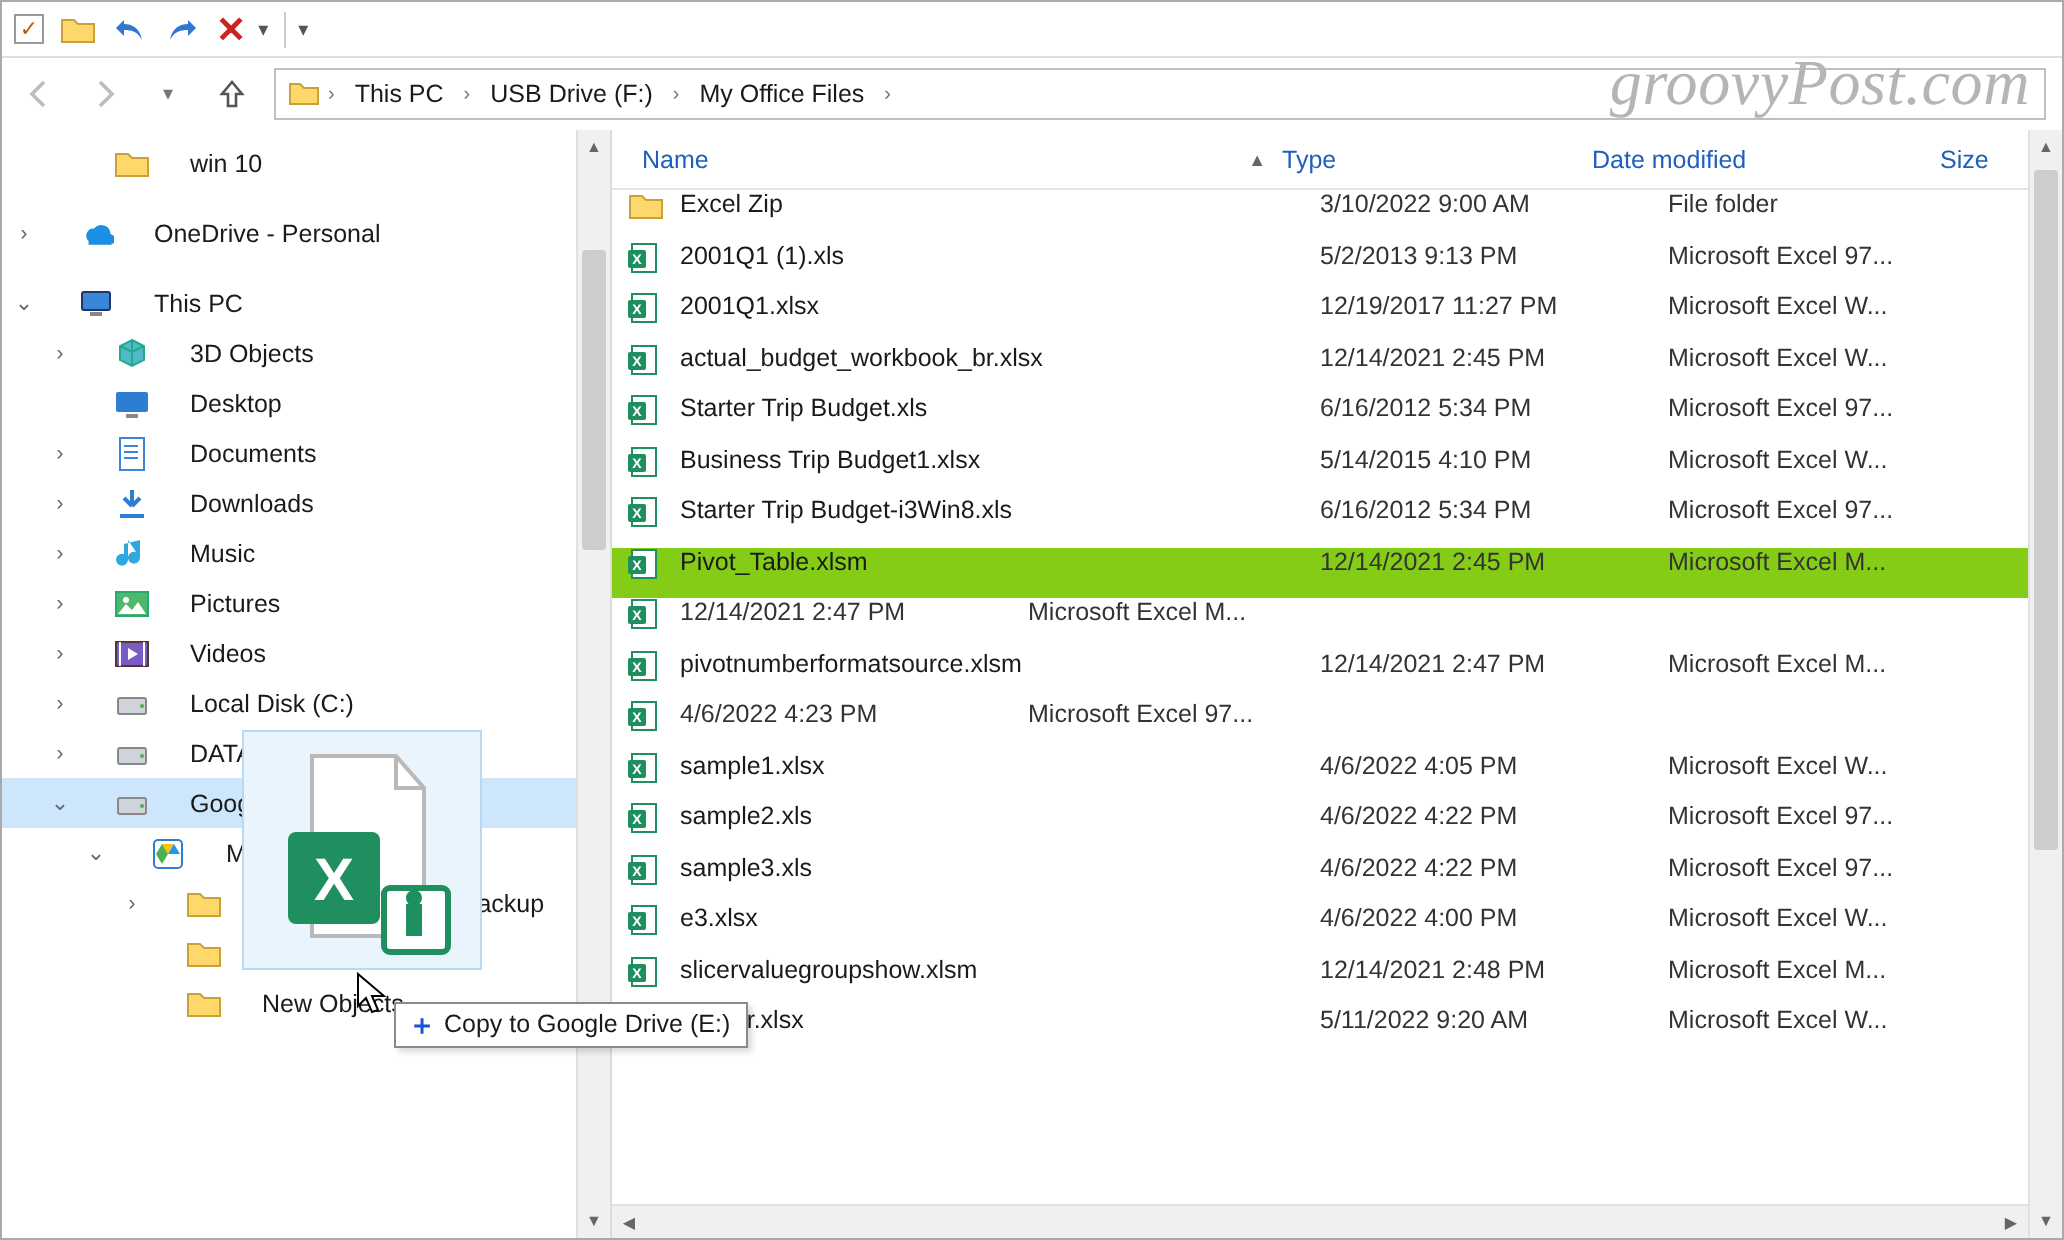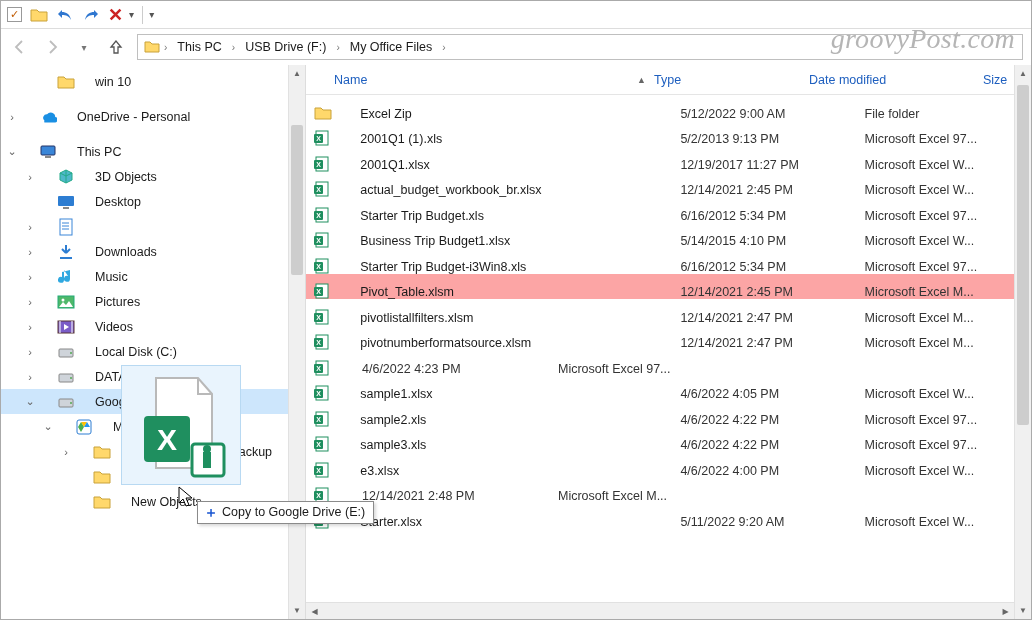--- a/index.html
+++ b/index.html
@@ -93,34 +93,33 @@
 
   
   .listpanel { flex:1; position:relative; overflow:hidden; }
   .cols {
     display:flex;
     height:30px;
     align-items:center;
     border-bottom:1px solid #e5e5e5;
     color:#1e5fbf;
     font-size:12.5px;
-    padding-left:28px;
+    padding-left:15px;
   }
   .col { display:flex; align-items:center; height:100%; }
   .col.name { width:320px; }
   .col.date { width:174px; }
   .col.type { width:155px; }
   .col.size { flex:1; }
   .col .sortup { margin-left:auto; margin-right:8px; font-size:9px; color:#666; }
   .row {
-    display:flex; align-items:flex-end; height:25.5px;
+    display:flex; align-items:flex-start; height:25.5px;
     padding-left:8px;
-    gap:22px;
-  }
-  .row.selected { background:#fca5a5; }
+  }
+  .row.selected { background:#84cc16; }
   .row .cell { overflow:hidden; white-space:nowrap; text-overflow:ellipsis; }
   .row .icon { width:26px; display:inline-flex; align-items:center; }
   .row .name { width:320px; }
   .row .date { width:174px; color:#333; }
   .row .type { width:155px; color:#333; }
   .row .size { flex:1; }
   .h-scroll { position:absolute; left:0; right:17px; bottom:0; height:17px; background:#f0f0f0; border-top:1px solid #e1e1e1; }
   .h-scroll .arr { position:absolute; top:0; bottom:0; width:17px; display:flex; align-items:center; justify-content:center; font-size:8px; color:#666; }
   .h-scroll .arr.left{left:0;} .h-scroll .arr.right{right:0;}
   .listpanel .vscroll { border-left:1px solid #e1e1e1; }
@@ -143,21 +142,21 @@
     background:#fff; border:1px solid #8a8a8a;
     padding:3px 8px 4px 6px;
     font-size:12.5px; z-index:70;
     display:flex; align-items:center; gap:4px;
     box-shadow:2px 2px 3px rgba(0,0,0,.15);
   }
   .copytip .plus { color:#1855d1; font-size:14px; font-weight:bold; line-height:12px; }
   .watermark {
     position:absolute; top:22px; right:16px;
     font-family: Georgia, 'Times New Roman', serif;
-    font-size:28px; color:#b5b5b5;
+    font-size:32px; color:#b5b5b5;
     z-index:55;
     font-style: italic;
     letter-spacing:.3px;
     margin-left:18px;
   }
 </style>
 </head>
 <body>
 
 <div class="qab">
@@ -277,20 +276,21 @@
           <span class="lbl">Desktop</span>
         </div>
         <div class="node indent-1">
           <span class="arrw ">›</span>
           <span class="iconbox">
             <svg width="16" height="18" viewBox="0 0 16 18">
               <rect x="2" y="1" width="12" height="16" fill="#fff" stroke="#3a86d8"></rect>
               <path d="M4 5h7M4 8h7M4 11h7" stroke="#3a86d8"></path>
             </svg>
           </span>
+          <span class="lbl">Documents</span>
         </div>
         <div class="node indent-1">
           <span class="arrw ">›</span>
           <span class="iconbox">
             <svg width="18" height="18" viewBox="0 0 18 18">
               <path d="M9 2v8m0 0l-4-4m4 4l4-4" stroke="#2d7dd2" stroke-width="2" fill="none"></path>
               <path d="M3 14h12v2H3z" fill="#2d7dd2"></path>
             </svg>
           </span>
           <span class="lbl">Downloads</span>
@@ -420,21 +420,21 @@
         </div>
     </div>
     <div id="rows">
         <div class="row">
           <span class="icon">
             <svg width="18" height="16" viewBox="0 0 18 16">
               <path d="M1 3h6l2 2h8v9H1z" fill="#ffd86b" stroke="#c9a23a"></path>
             </svg>
           </span>
           <span class="cell name">Excel Zip</span>
-          <span class="cell date">5/12/2022 9:00 AM</span>
+          <span class="cell date">3/10/2022 9:00 AM</span>
           <span class="cell type">File folder</span>
           <span class="cell size"></span>
         </div>
         <div class="row">
           <span class="icon">
             <svg width="16" height="16" viewBox="0 0 16 16">
               <rect x="2" y="1" width="12" height="14" fill="#fff" stroke="#1f8f5f"></rect>
               <rect x="0" y="4" width="9" height="9" rx="1" fill="#1f8f5f"></rect>
               <text x="4.5" y="11" text-anchor="middle" font-size="7" font-weight="bold" fill="#fff" font-family="Arial">X</text>
             </svg>
@@ -523,21 +523,20 @@
           <span class="cell size"></span>
         </div>
         <div class="row">
           <span class="icon">
             <svg width="16" height="16" viewBox="0 0 16 16">
               <rect x="2" y="1" width="12" height="14" fill="#fff" stroke="#1f8f5f"></rect>
               <rect x="0" y="4" width="9" height="9" rx="1" fill="#1f8f5f"></rect>
               <text x="4.5" y="11" text-anchor="middle" font-size="7" font-weight="bold" fill="#fff" font-family="Arial">X</text>
             </svg>
           </span>
-          <span class="cell name">pivotlistallfilters.xlsm</span>
           <span class="cell date">12/14/2021 2:47 PM</span>
           <span class="cell type">Microsoft Excel M...</span>
           <span class="cell size"></span>
         </div>
         <div class="row">
           <span class="icon">
             <svg width="16" height="16" viewBox="0 0 16 16">
               <rect x="2" y="1" width="12" height="14" fill="#fff" stroke="#1f8f5f"></rect>
               <rect x="0" y="4" width="9" height="9" rx="1" fill="#1f8f5f"></rect>
               <text x="4.5" y="11" text-anchor="middle" font-size="7" font-weight="bold" fill="#fff" font-family="Arial">X</text>
@@ -613,20 +612,21 @@
           <span class="cell size"></span>
         </div>
         <div class="row">
           <span class="icon">
             <svg width="16" height="16" viewBox="0 0 16 16">
               <rect x="2" y="1" width="12" height="14" fill="#fff" stroke="#1f8f5f"></rect>
               <rect x="0" y="4" width="9" height="9" rx="1" fill="#1f8f5f"></rect>
               <text x="4.5" y="11" text-anchor="middle" font-size="7" font-weight="bold" fill="#fff" font-family="Arial">X</text>
             </svg>
           </span>
+          <span class="cell name">slicervaluegroupshow.xlsm</span>
           <span class="cell date">12/14/2021 2:48 PM</span>
           <span class="cell type">Microsoft Excel M...</span>
           <span class="cell size"></span>
         </div>
         <div class="row">
           <span class="icon">
             <svg width="16" height="16" viewBox="0 0 16 16">
               <rect x="2" y="1" width="12" height="14" fill="#fff" stroke="#1f8f5f"></rect>
               <rect x="0" y="4" width="9" height="9" rx="1" fill="#1f8f5f"></rect>
               <text x="4.5" y="11" text-anchor="middle" font-size="7" font-weight="bold" fill="#fff" font-family="Arial">X</text>

